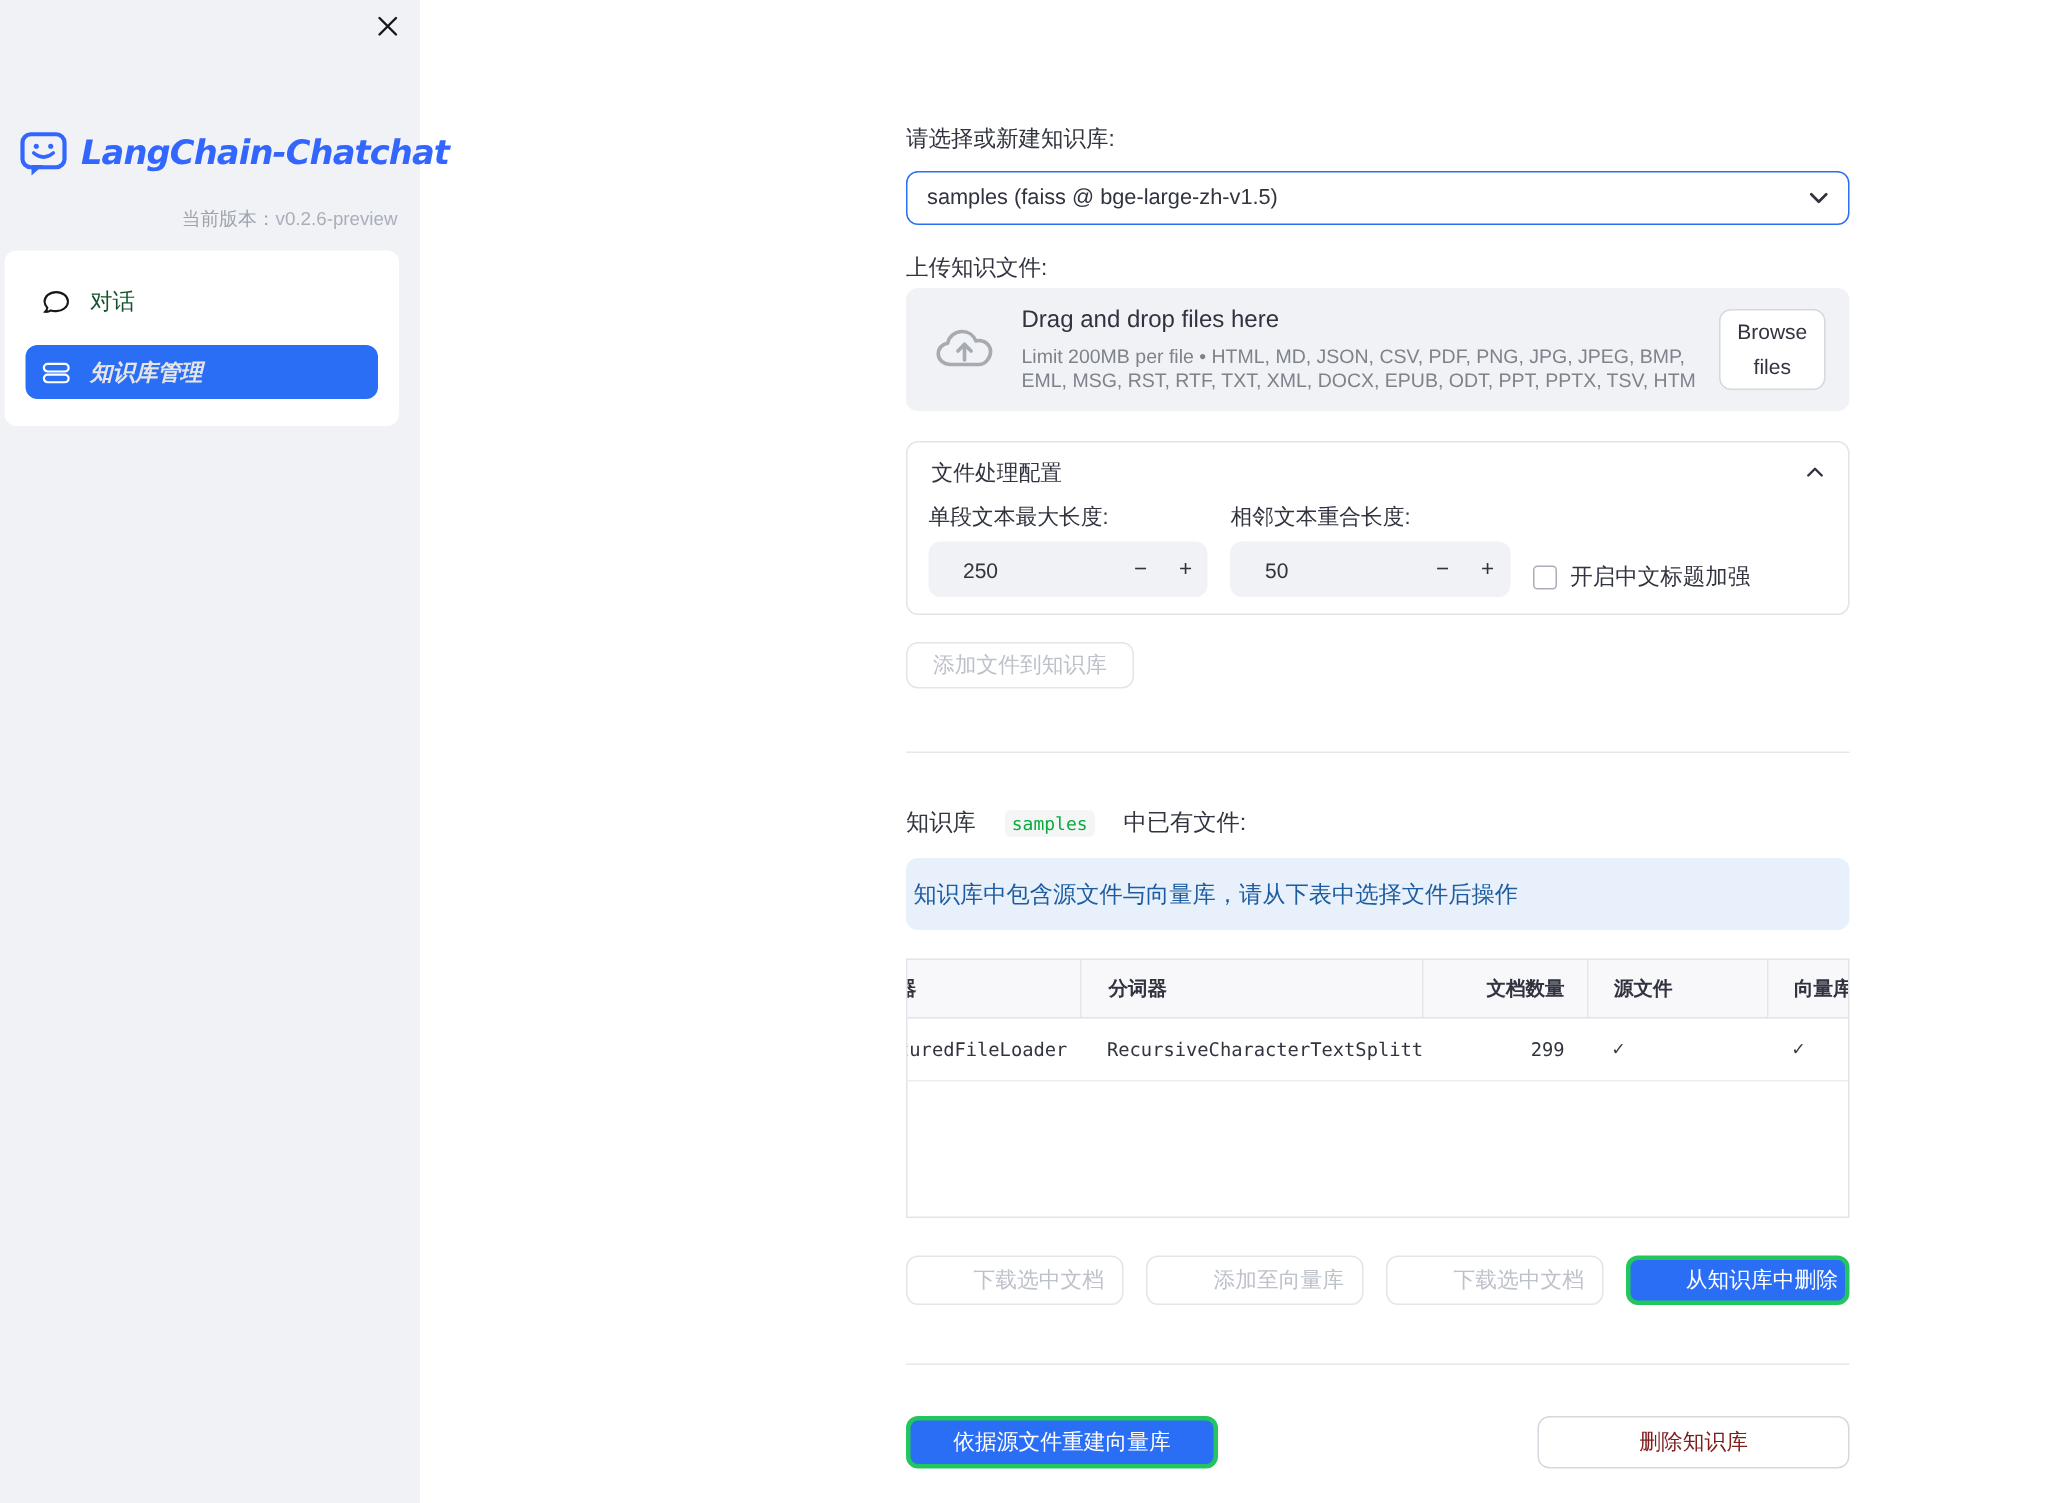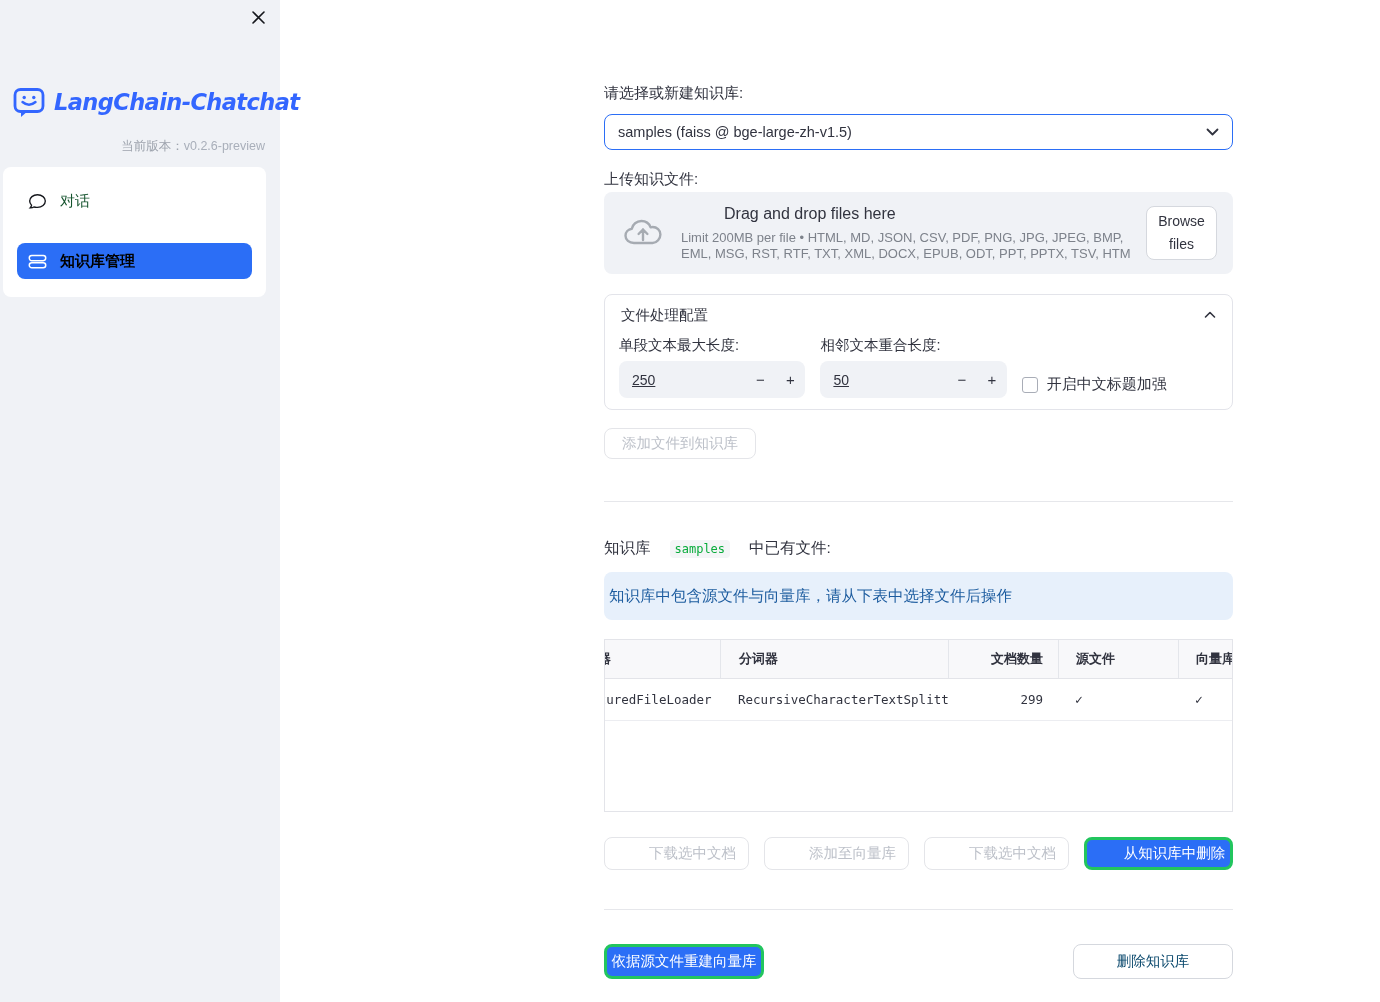--- a/index.html
+++ b/index.html
@@ -27,68 +27,68 @@
   .version { position:absolute; top:138px; right:15px; font-size:12.5px; color:#9da3ad; }
   .version .v-val { color:#a9afba; }
   .menu-card {
     position:absolute; top:167px; left:3px; width:263px;
     background:#ffffff; border-radius:8px; padding:16px 14px 18px;
   }
   .menu-item {
     height:36px; display:flex; align-items:center; gap:13px;
     padding:0 11px; border-radius:8px; font-size:15px; color:#14532d; cursor:pointer;
   }
-  .menu-item.selected { background:#2b6ef6; color:#000000; font-weight:700; margin-top:24px; }
+  .menu-item.selected { background:#2b6ef6; color:#e5e5e5; font-weight:700; margin-top:11px;font-style:italic; }
 
   
   .content { position:absolute; left:604px; top:0; width:629px; }
   .w-label { margin-top:0; font-size:15px; line-height:20px; }
   .lbl-select { margin-top:83px; }
 
   .selectbox {
     margin-top:11px; height:36px; background:#fff;
     border:1px solid #2b6ef6; border-radius:8px;
     display:flex; align-items:center; padding:0 13px; font-size:14.5px; cursor:pointer;
   }
   .selectbox .chev { margin-left:auto; }
 
   .lbl-upload { margin-top:19px; }
   .dropzone {
     margin-top:3px; height:82px; background:#f0f2f6; border-radius:8px;
     display:flex; align-items:center; padding:0 16px 0 18px;
   }
   .dz-text { margin-left:17px; flex:1; }
-  .dz-title { font-size:16px; color:#31333f;margin-left:43px; }
+  .dz-title { font-size:16px; color:#31333f; }
   .dz-limit { font-size:13px; line-height:16px; color:#7d828b; margin-top:7px; max-width:478px; }
   .browse-btn {
     width:71px; min-height:54px; background:#fff; border:1px solid #d5d8de; border-radius:8px;
     font-size:14px; color:#31333f; display:flex; align-items:center; justify-content:center;
     text-align:center; line-height:23px; padding:3px 6px; cursor:pointer;
   }
 
   .expander { margin-top:20px; border:1px solid #e3e4ea; border-radius:8px; }
   .exp-head { height:40px; display:flex; align-items:center; padding:0 16px; font-size:14.5px; cursor:pointer; }
   .exp-head .chev { margin-left:auto; }
   .exp-body { padding:0 14px 11px; display:flex; gap:15px; }
   .field { width:190px; }
   .field-label { font-size:14.5px; line-height:20px; margin-bottom:6px; }
   .numinput {
     height:37px; background:#f0f2f6; border-radius:8px;
     display:flex; align-items:center; font-size:14px;
   }
-  .numval { flex:1; padding-left:13px;text-decoration:underline; }
+  .numval { flex:1; padding-left:23px; }
   .step { width:30px; text-align:center; font-size:15px; color:#31333f; cursor:pointer; user-select:none; }
   .checkrow { display:flex; align-items:center; gap:9px; margin-top:36px; width:200px; cursor:pointer; }
   .checkbox { width:16px; height:16px; border:1px solid #a9adb7; border-radius:3px; background:#fff; flex:none; }
   .checklabel { font-size:15px; white-space:nowrap; }
 
   .btn {
     height:33px; border-radius:8px; border:1px solid #e4e5e9; background:#fff;
     display:flex; align-items:center; justify-content:center;
-    font-size:14.5px; font-family:inherit; color:#0c4a6e; cursor:pointer; white-space:nowrap;
+    font-size:14.5px; font-family:inherit; color:#7f1d1d; cursor:pointer; white-space:nowrap;
   }
   .btn.disabled { color:#bdc1c9; cursor:default; }
   .btn.primary { background:#2b6ef6; border:3px solid #22c55e; color:#fff; }
 
   .add-btn { margin-top:18px; width:fit-content; padding:0 17px; height:31px; }
 
   hr.divider { border:none; border-top:1px solid #e6e7eb; }
   .div1 { margin-top:42px; }
   .div2 { margin-top:39px; }
 
@@ -123,21 +123,21 @@
   .trow {
     display:flex; height:42px; border-bottom:1px solid #ecedf1;
     font-family:"DejaVu Sans Mono", monospace; font-size:12.5px; color:#31333f;
   }
   .td.c0 { overflow:visible; }
 
   .btnrow { margin-top:25px; display:flex; gap:15px; }
   .btnrow .btn { flex:1;padding-left:32px; }
 
   .bottomrow { margin-top:34px; display:flex; justify-content:space-between; }
-  .bottomrow .btn { width:160px; height:35px; }
+  .bottomrow .btn { width:208px; height:35px; }
   .btn-delkb { border:1px solid #d5d8de; }
 
   .chk { font-size:13px; }
 </style>
 </head>
 <body>
 
 <div class="sidebar">
 
   <div class="close-x">

